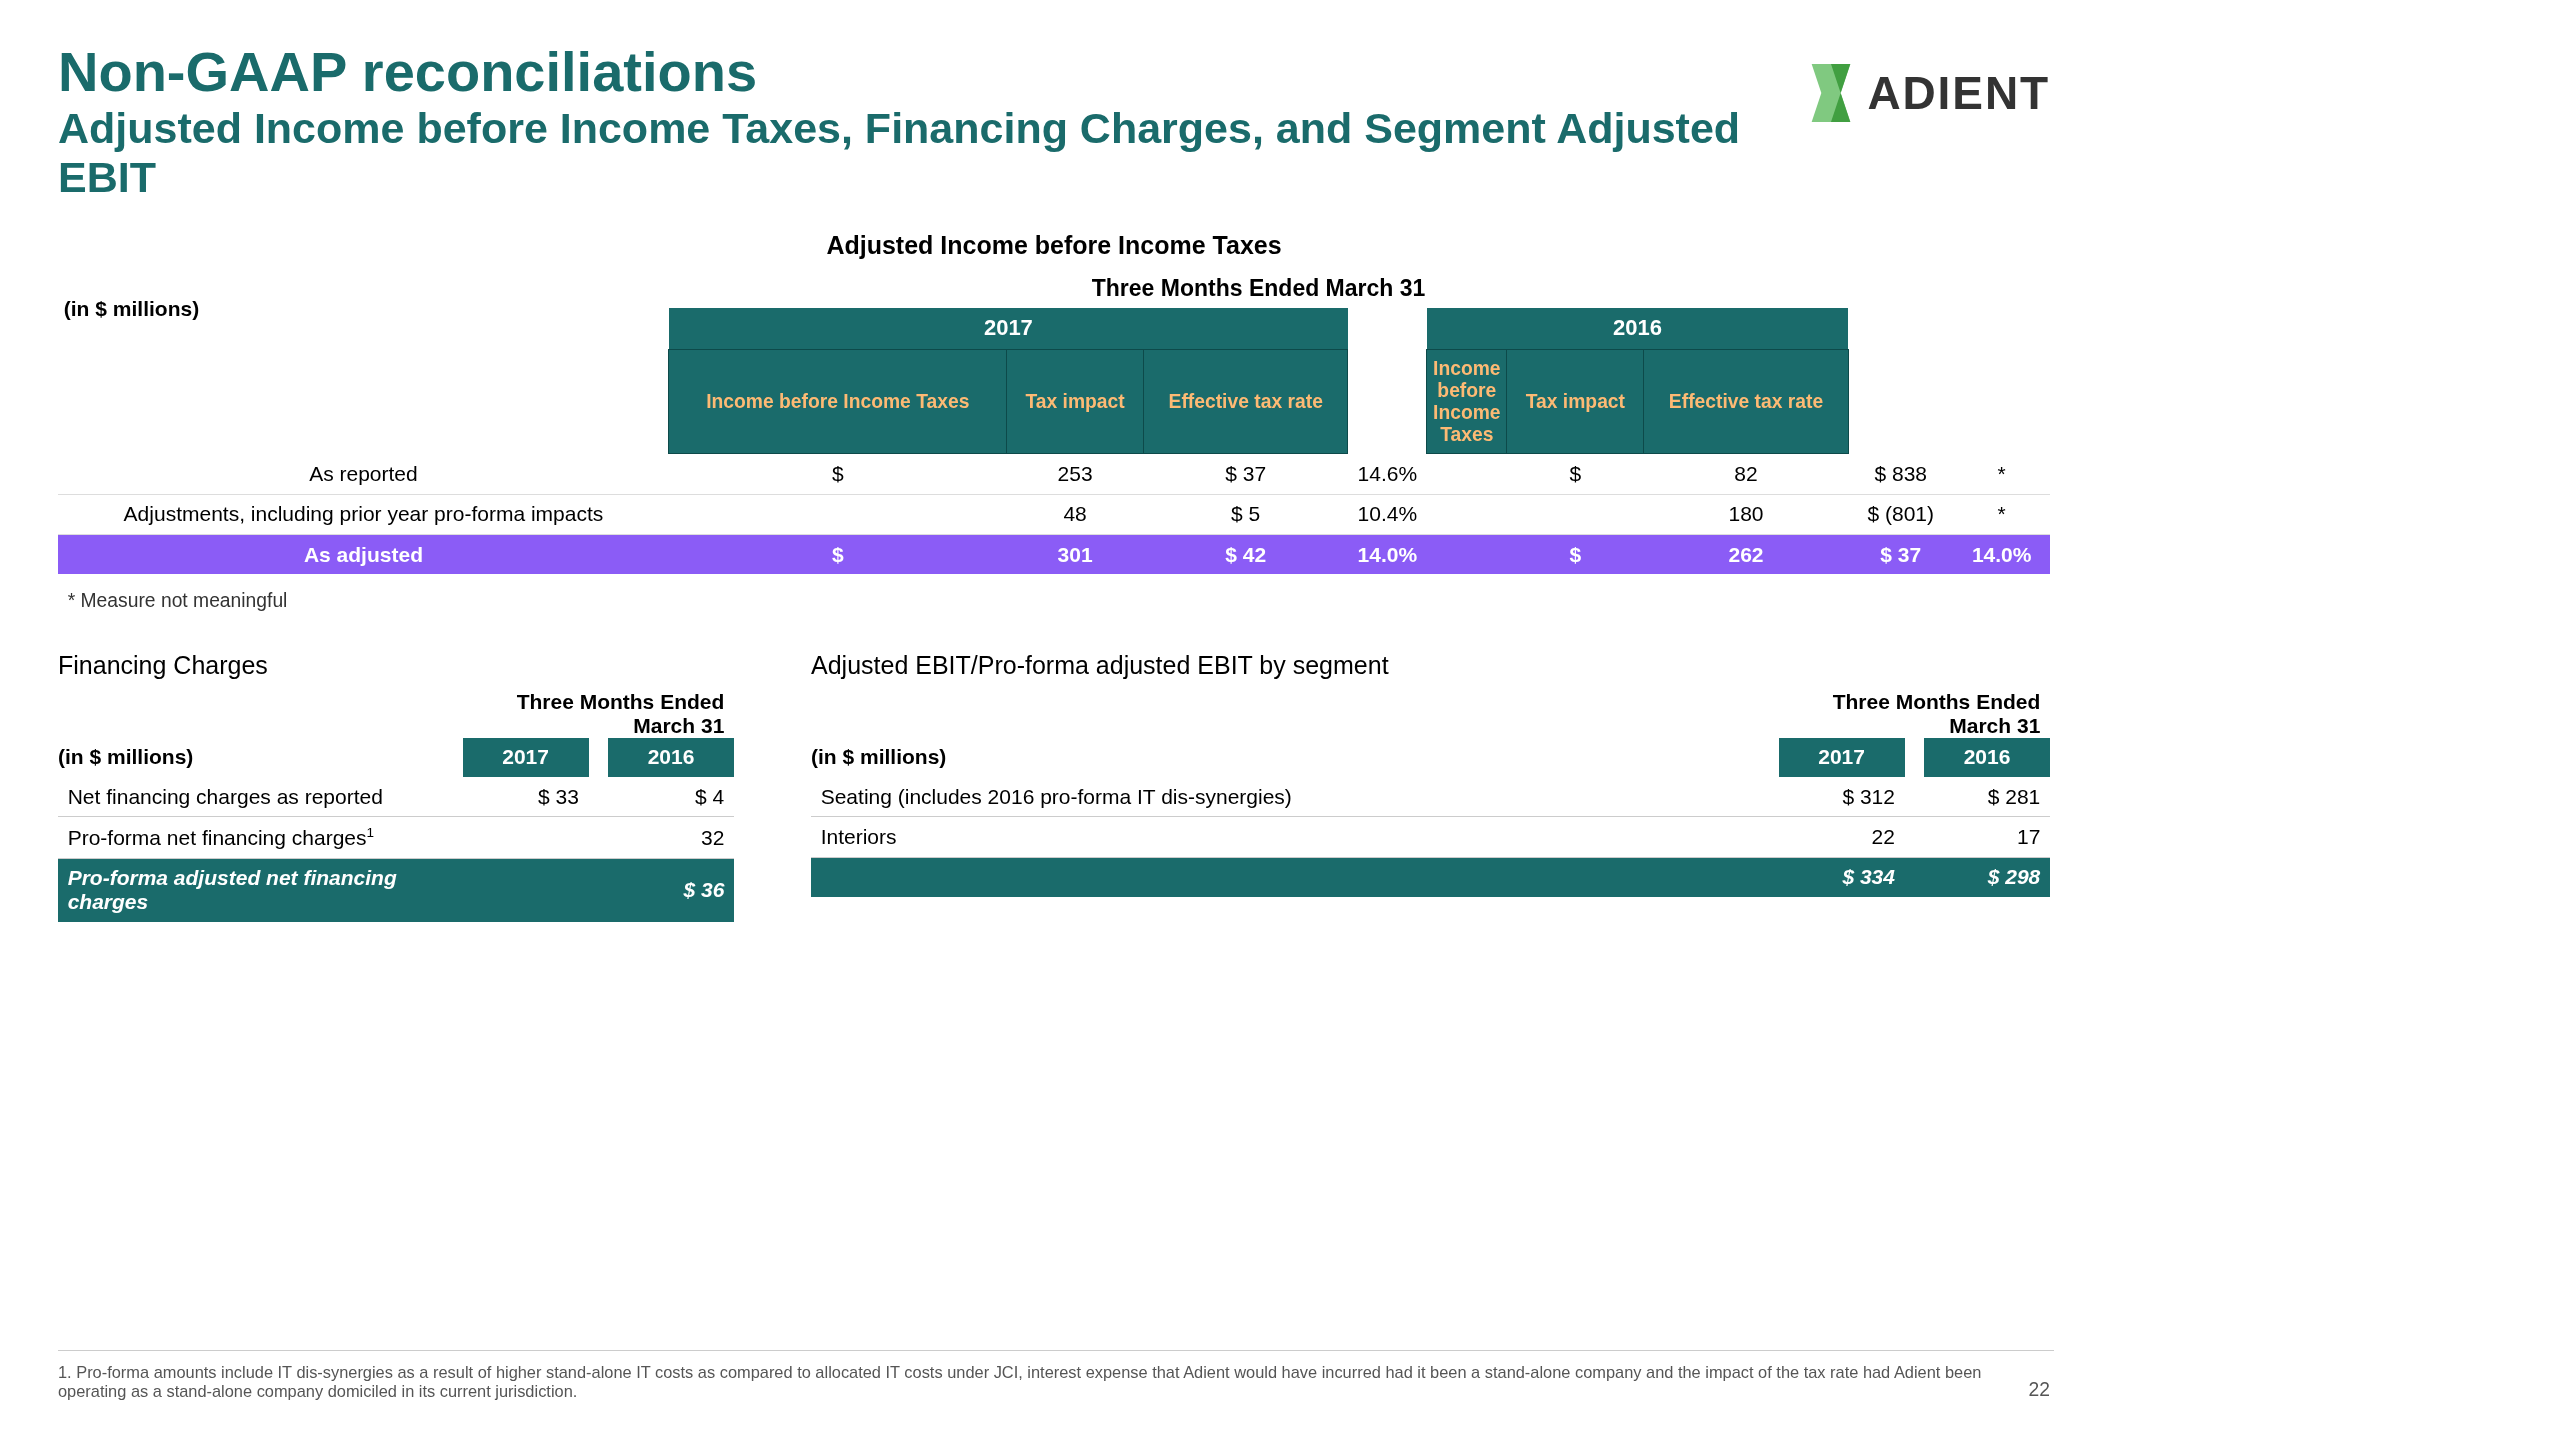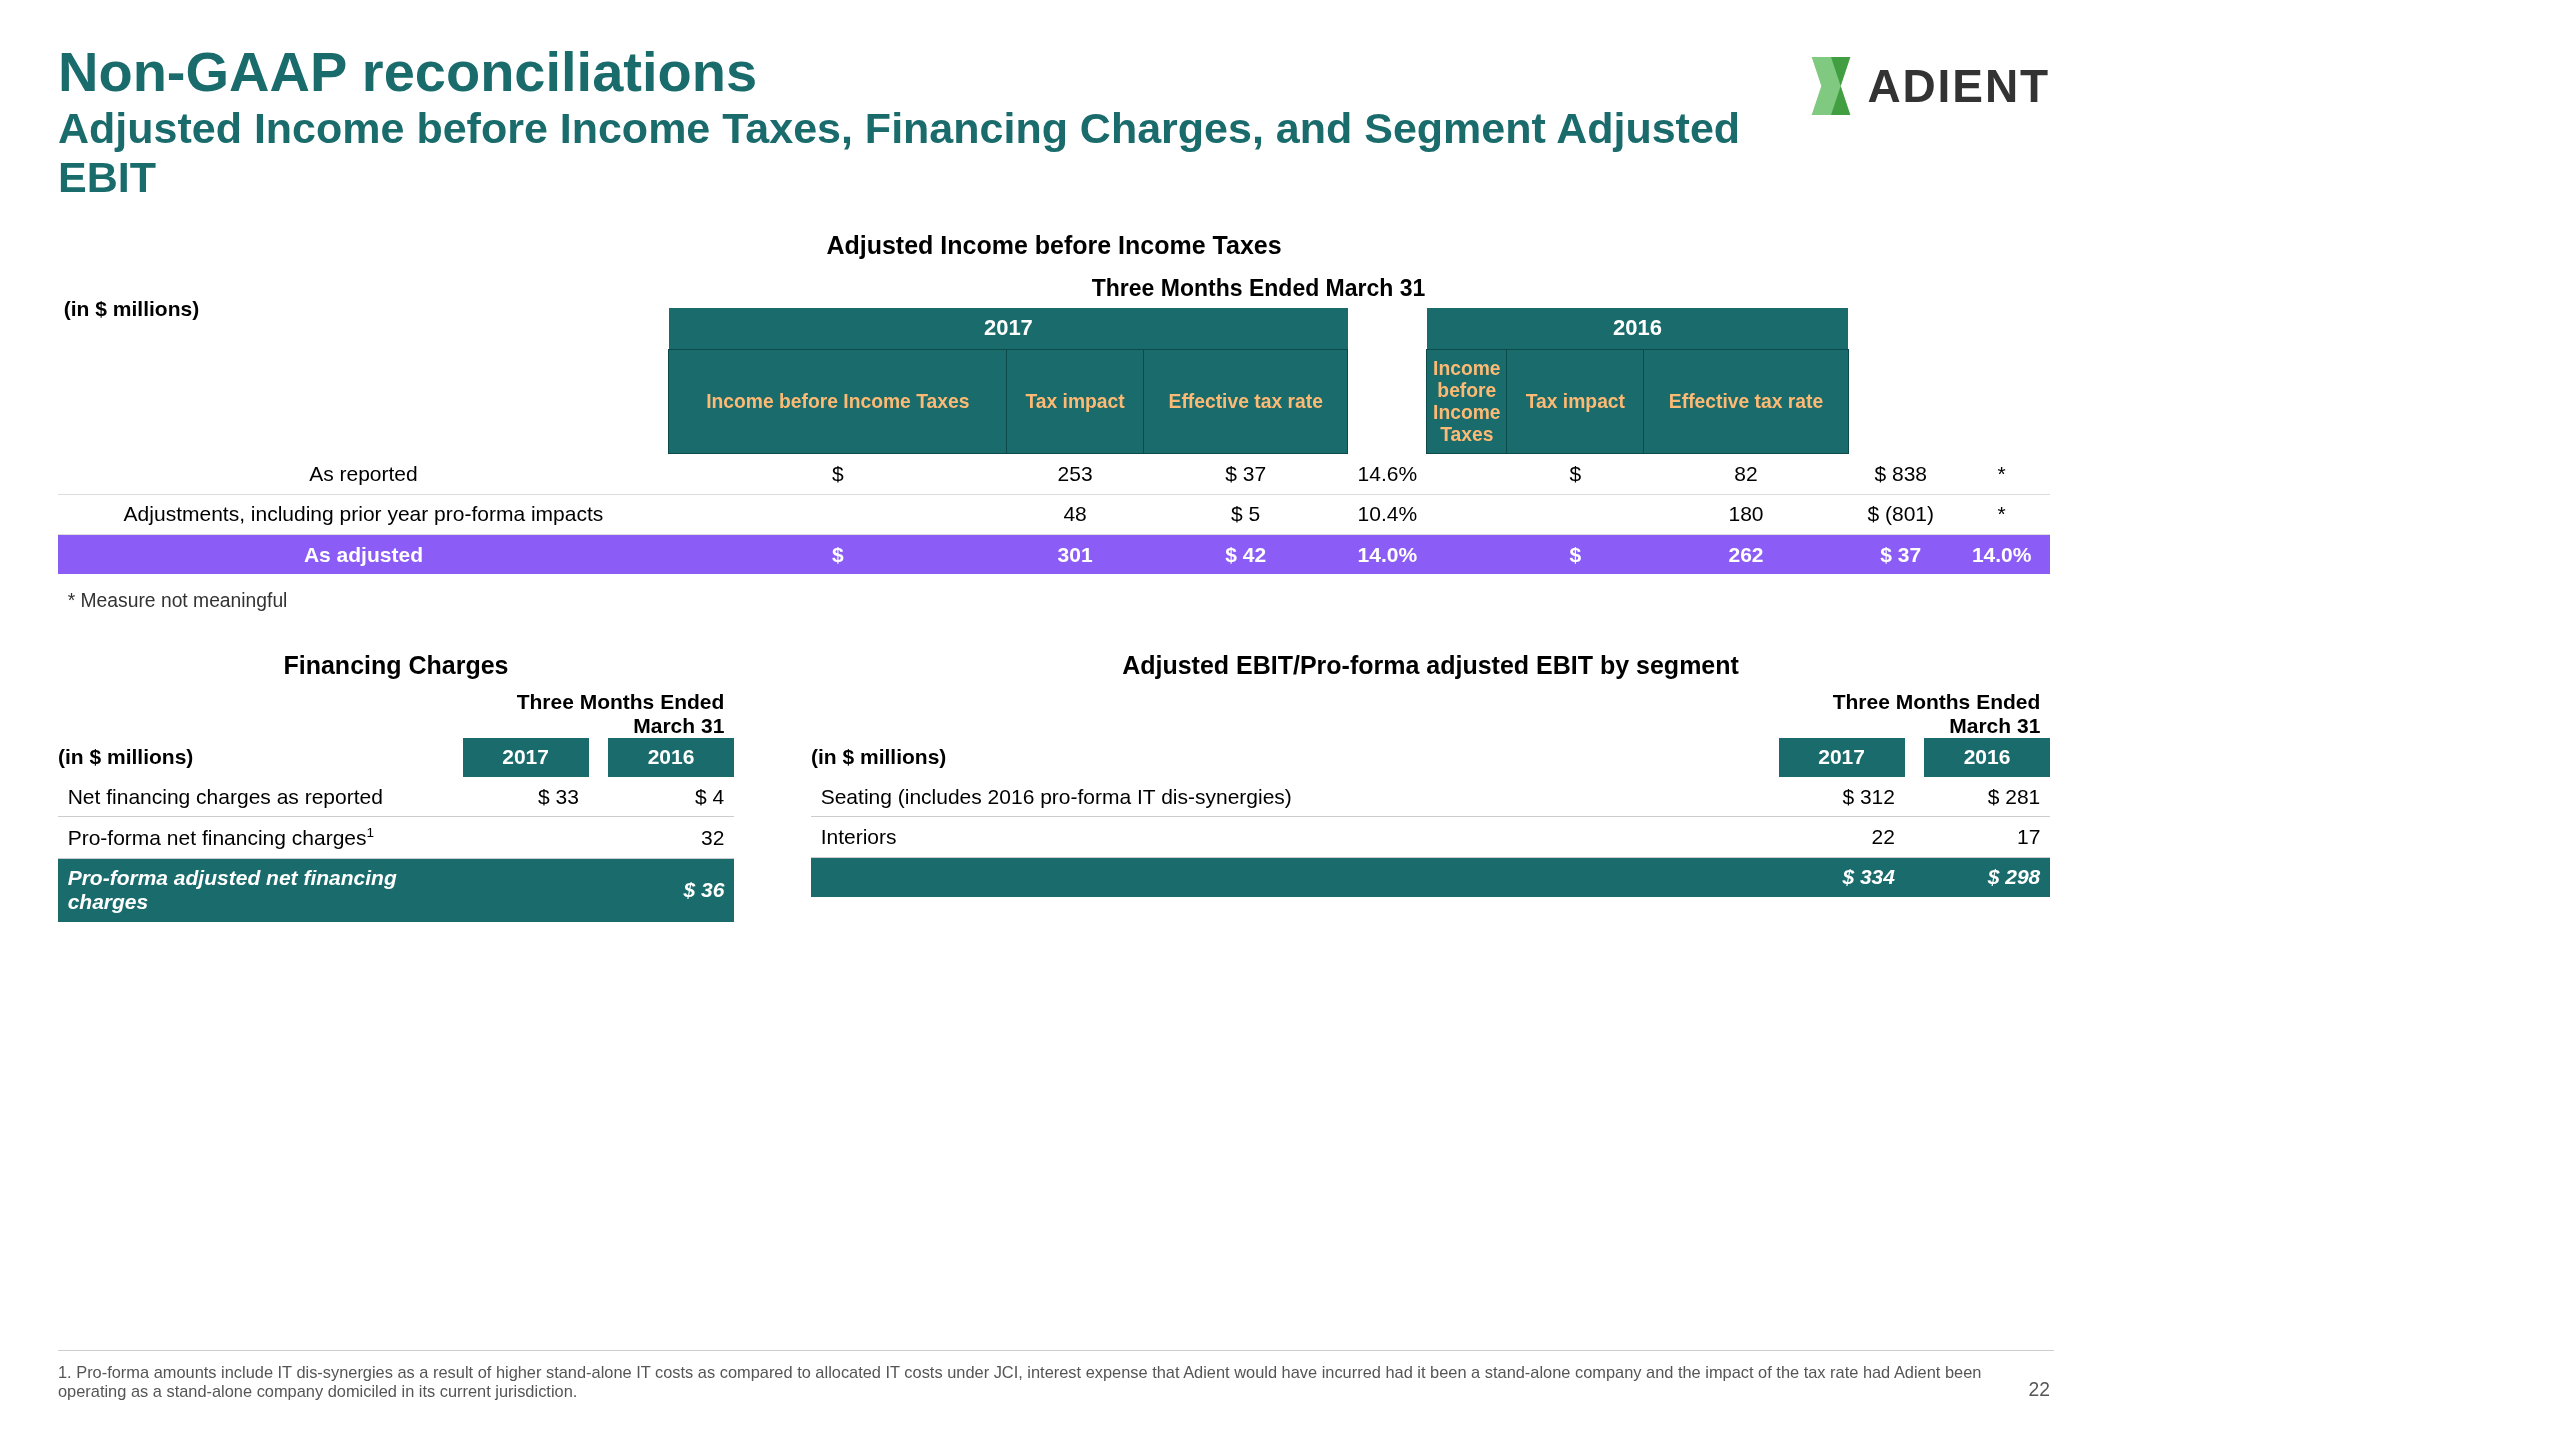--- a/index.html
+++ b/index.html
@@ -38,21 +38,21 @@
     .title-line2 {
       font-size: 43px;
       font-weight: bold;
       color: #1a6b6b;
     }
 
     
     .logo-area {
       display: flex;
       align-items: center;
-      margin-top: 13px;
+      margin-top: 20px;
     }
     .logo-chevron {
       width: 58px;
       height: 68px;
       margin-right: 7.7px;
     }
     .logo-text {
       font-size: 46px;
       font-weight: bold;
       color: #333;
@@ -152,22 +152,21 @@
 
     .lower-left {
       flex: 0 0 676px;
     }
 
     .lower-right {
       flex: 1;
     }
 
     .sub-section-title {
-      text-align: center;
-      font-weight: bold;
+      font-weight: normal;
       font-size: 25px;
       margin-bottom: 9.7px;
     }
 
     .small-table {
       width: 100%;
       border-collapse: collapse;
       font-size: 21px;
     }
 

